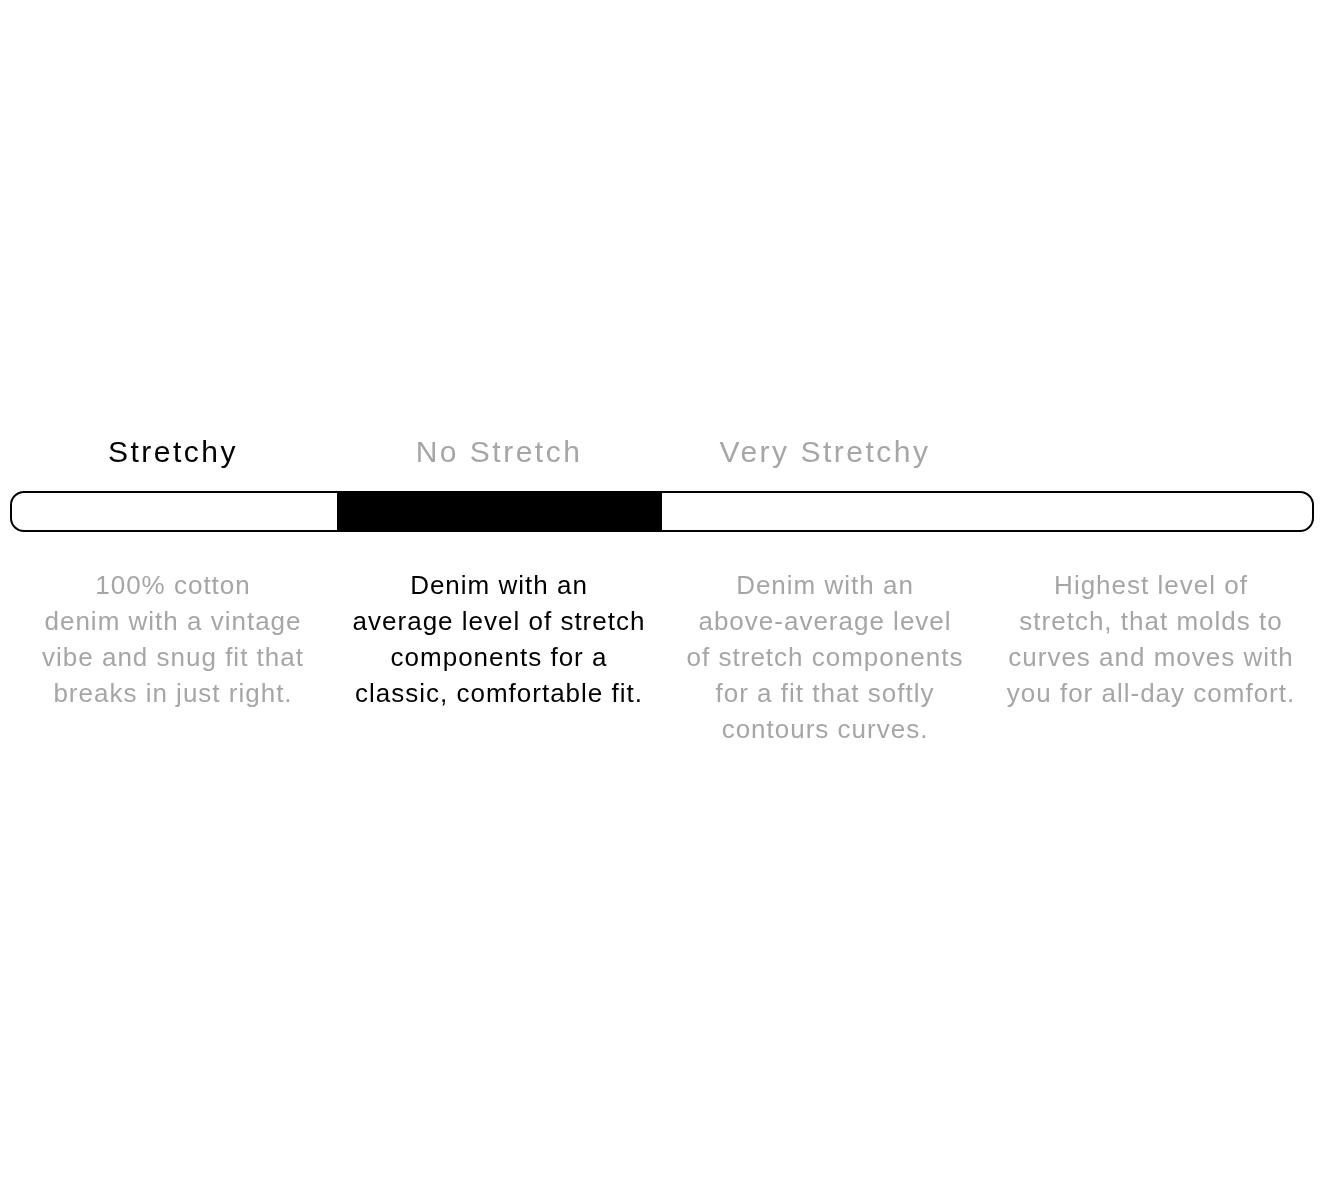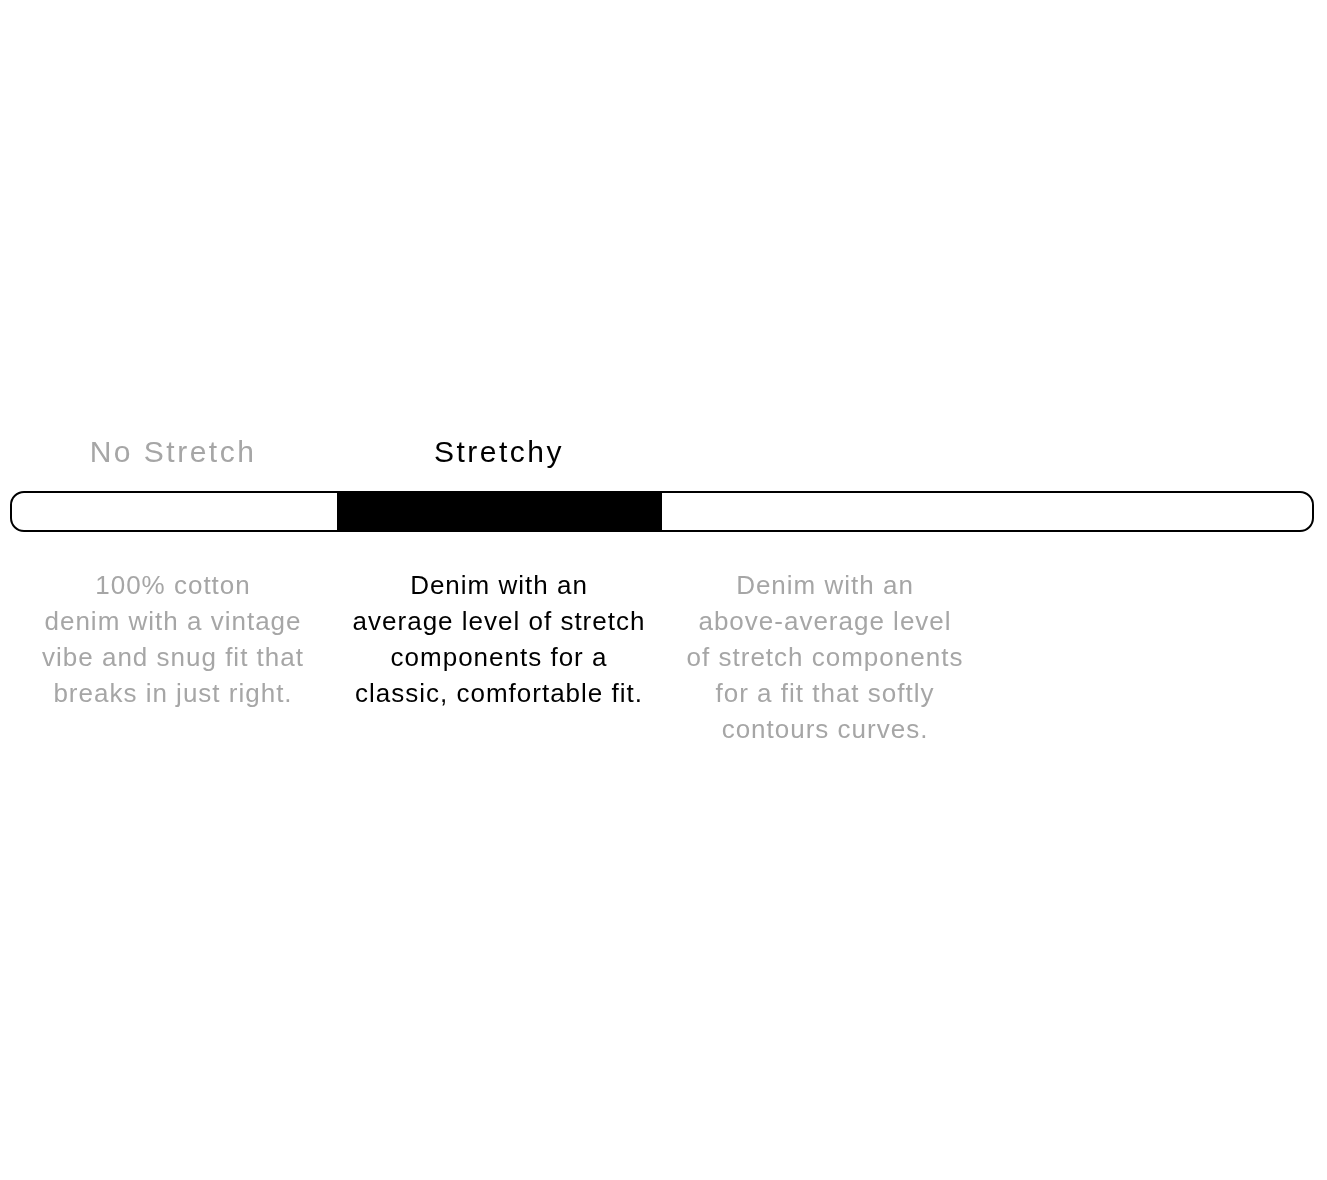--- a/index.html
+++ b/index.html
@@ -76,37 +76,42 @@
   .desc-cell.active {
     color: var(--active-color);
   }
 </style>
 </head>
 <body style="background: rgb(255, 255, 255);">
 
 <div class="stretch-scale">
 
   <div class="labels-row">
+    <div class="label-cell active">Stretchy</div>
     <div class="label-cell">No Stretch</div>
-    <div class="label-cell active">Stretchy</div>
+    <div class="label-cell">Very Stretchy</div>
   </div>
 
   <div class="stretch-bar">
     <div class="stretch-bar-fill" style="left: 25%; width: 25%;"></div>
   </div>
 
   <div class="descriptions-row">
     <div class="desc-cell">100% cotton
 denim with a vintage
 vibe and snug fit that
 breaks in just right.</div>
     <div class="desc-cell active">Denim with an
 average level of stretch
 components for a
 classic, comfortable fit.</div>
     <div class="desc-cell">Denim with an
 above-average level
 of stretch components
 for a fit that softly
 contours curves.</div>
+    <div class="desc-cell">Highest level of
+stretch, that molds to
+curves and moves with
+you for all-day comfort.</div>
   </div>
 
 </div>
 
 </body></html>

